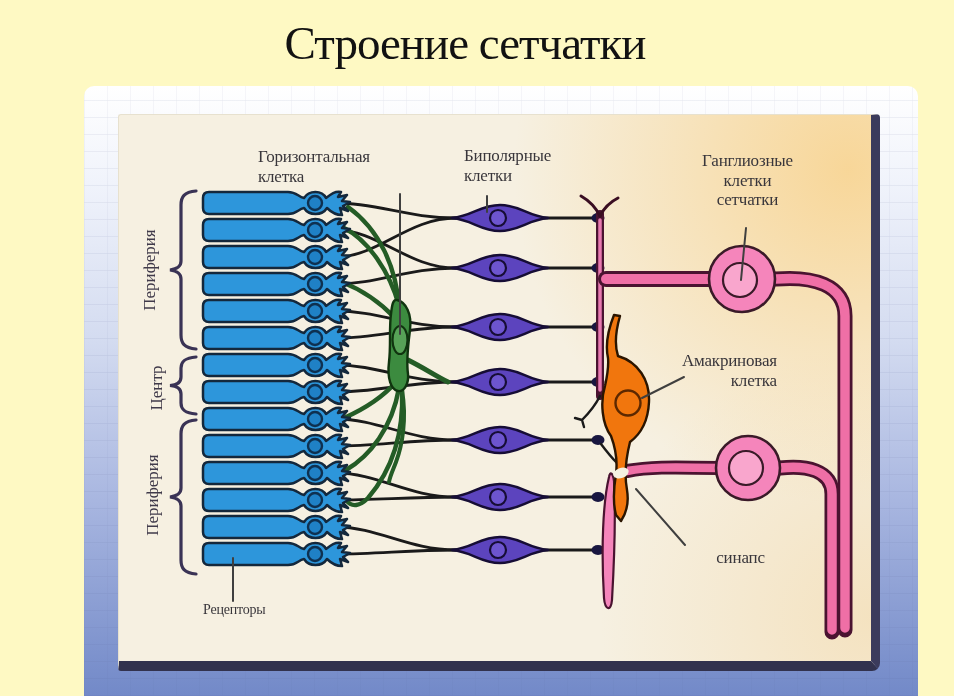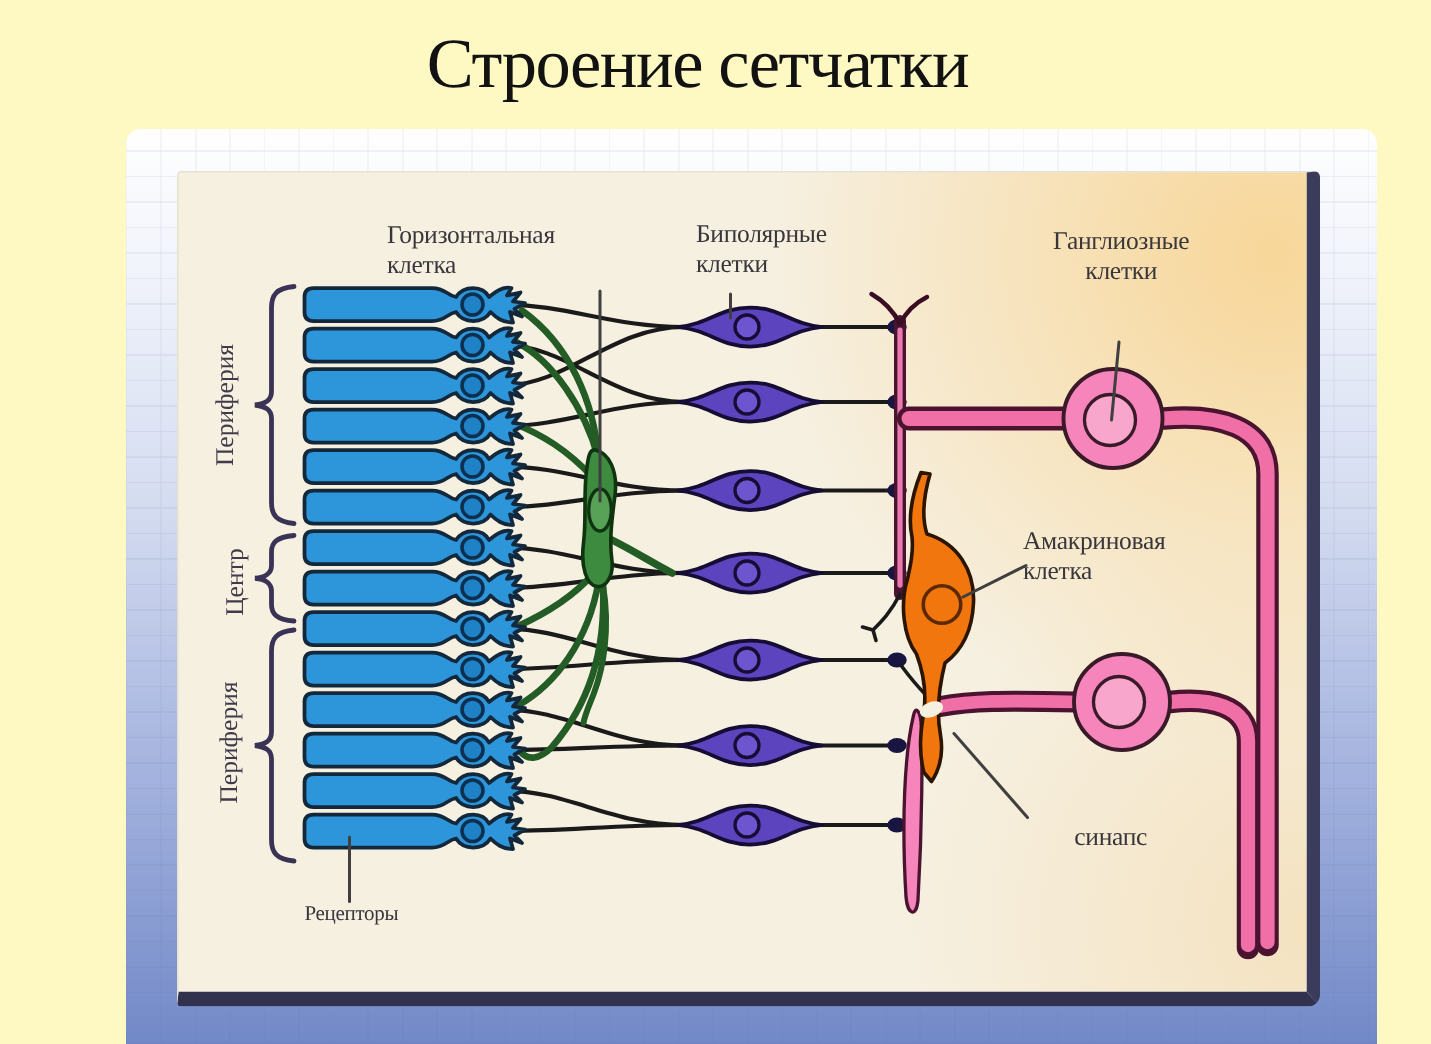--- a/index.html
+++ b/index.html
@@ -24,21 +24,21 @@
   #page-title{position:absolute;top:16px;left:0;width:954px;text-align:center;
     transform:translateX(-12px);font-size:47px;font-weight:400;color:#121212;
     letter-spacing:-1px;z-index:2;}
   .lbl{position:absolute;z-index:4;font-size:17px;line-height:1.16;color:#39363b;
     letter-spacing:-.2px;}
   .lbl div{white-space:nowrap;}
   #lbl-horizontal{left:258px;top:147px;width:214px;}
   #lbl-horizontal .l2{margin-right:24px;}
   #lbl-bipolar{left:464px;top:146px;text-align:left;}
   #lbl-ganglion{left:660px;top:151px;width:175px;text-align:center;}
-  #lbl-amacrine{left:682px;top:351px;text-align:left;}
+  #lbl-amacrine{left:682px;top:351px;text-align:right;}
   #lbl-dendro{left:628px;top:548px;width:225px;text-align:center;}
   #lbl-receptors{left:203px;top:602px;font-size:14px;}
   .zone{position:absolute;z-index:4;font-size:17px;color:#403a4a;text-align:center;
     transform:rotate(-90deg);letter-spacing:0;}
   #zone-top{width:130px;left:85px;top:260px;}
   #zone-mid{width:70px;left:122px;top:378px;}
   #zone-bot{width:130px;left:88px;top:485px;}
 </style>
 </head>
 <body>
@@ -204,20 +204,21 @@
     <div>Горизонтальная</div>
     <div class="l2">клетка</div>
   </div>
   <div class="lbl" id="lbl-bipolar">
     <div>Биполярные</div>
     <div>клетки</div>
   </div>
   <div class="lbl" id="lbl-ganglion">
     <div>Ганглиозные</div>
     <div>клетки</div>
+    <div>сетчатки</div>
   </div>
   <div class="lbl" id="lbl-amacrine">
     <div>Амакриновая</div>
     <div>клетка</div>
   </div>
   <div class="lbl" id="lbl-dendro">
     <div>синапс</div>
   </div>
   <div class="lbl" id="lbl-receptors">Рецепторы</div>
 

